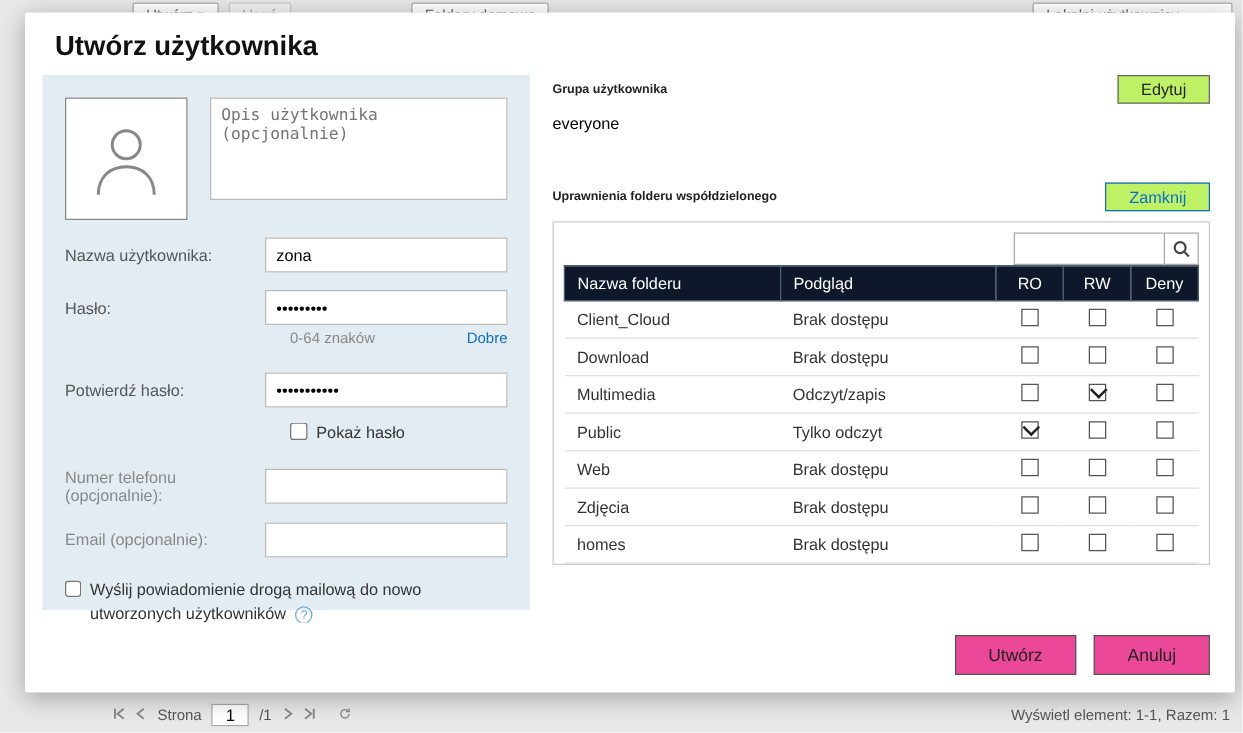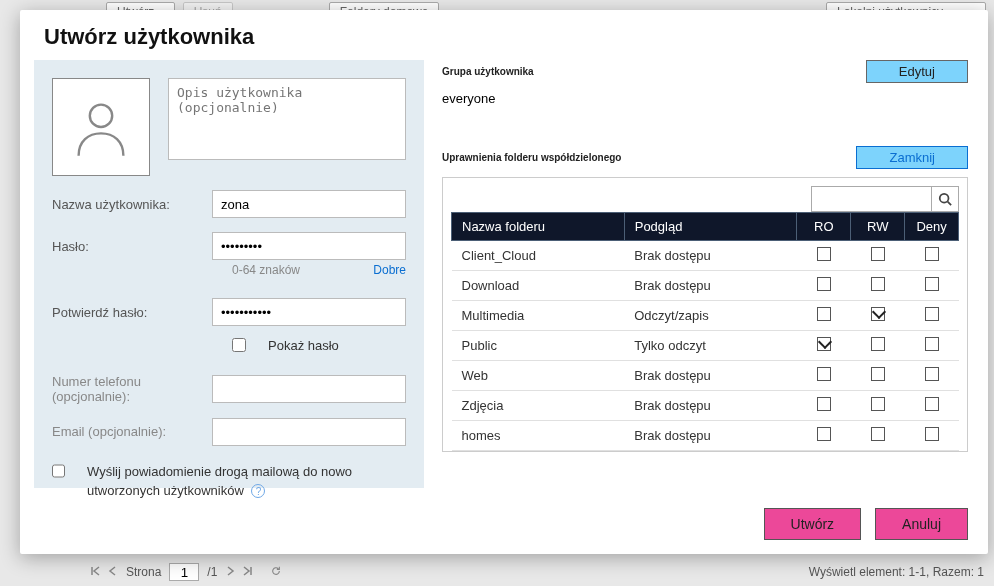--- a/index.html
+++ b/index.html
@@ -101,21 +101,21 @@
   .pw-range { color:#888; }
   .pw-strength { color:#0a6ed1; }
   .pw-bar {
     margin-left:180px; height:4px; background:#cdd7e0; position:relative; margin-top:3px;
   }
   .pw-bar-fill {
     position:absolute; left:0; top:0; bottom:0; width:85%; background:#1a9bff;
   }
 
   .check-row {
-    display:flex; align-items:flex-start; gap:22px; margin-top:10px;
+    display:flex; align-items:flex-start; gap:7px; margin-top:10px;
   }
   .check-row input[type=checkbox] {
     margin-top:2px; width:14px; height:14px;
   }
   .check-row label { color:#333; line-height:1.5; }
   .info-icon {
     display:inline-block; width:14px; height:14px; border:1px solid #6fa8e6;
     border-radius:50%; color:#6fa8e6; font-size:10px; text-align:center; line-height:13px;
     margin-left:4px;
   }
@@ -128,22 +128,22 @@
     margin-bottom:12px;
   }
   .section-head {
     display:flex; justify-content:space-between; align-items:center;
     margin-bottom:8px;
   }
   .section-title {
     font-size:10px; font-weight:bold; color:#222;
   }
   .small-btn {
-    border:1px solid #666; background:#7dd3fc; color:#222;
-    padding:3px 32px; font-size:13px; cursor:pointer;
+    border:1px solid #666; background:#bef264; color:#222;
+    padding:3px 18px; font-size:13px; cursor:pointer;
   }
   .small-btn.blue { border-color:#0a6ed1; color:#0a6ed1; }
   .link { color:#000000; cursor:pointer; }
 
   .search-row {
     display:flex; justify-content:flex-end; margin-bottom:0;
   }
   .search-input {
     width:120px; height:26px; border:1px solid #aaa; border-right:none;
     padding:0 6px;

